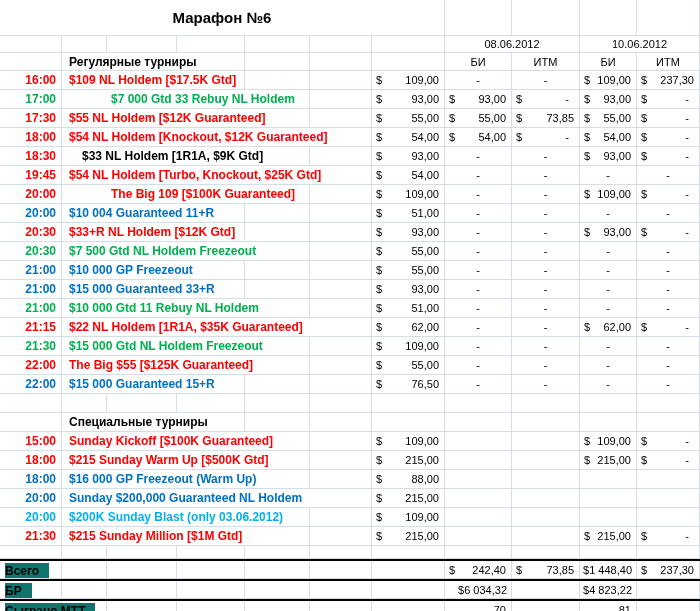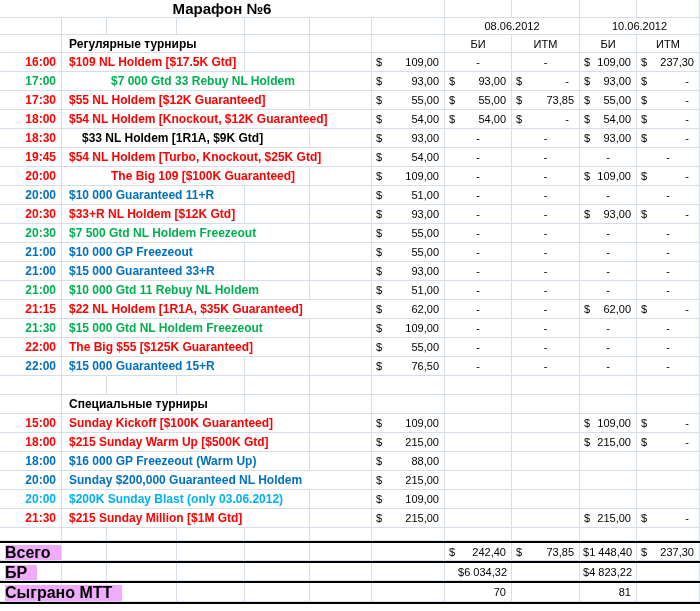--- a/index.html
+++ b/index.html
@@ -17,43 +17,43 @@
     grid-template-columns: 62px 45px 70px 68px 65px 62px 73px 67px 68px 57px 63px;
     position: relative;
   }
   .cell {
     border-right: 1px solid #d5dde7;
     border-bottom: 1px solid #d5dde7;
     display: flex; align-items: center;
     overflow: hidden;
     min-width: 0;
   }
-  .title-row { height: 18px; }
+  .title-row { height: 36px; }
   .title-cell { grid-column: 1 / 8; justify-content: center; font-size: 15px; font-weight: 700; overflow: visible; }
   .date-row { height: 17px; }
   .head-row { height: 18px; }
   .data-row { height: 19px; }
   .blank-row { height: 19px; }
   .blank-row2 { height: 13px; }
   .footer-row { height: 20px; border-top: 2px solid #000; }
   .footer-row.last { height: 23px; border-bottom: 2px solid #000; }
   .center { justify-content: center; }
   .time { justify-content: flex-end; padding-right: 5px; font-weight: 700; font-size: 12px; }
   .name {
     position: absolute; left: 63px; top: 0; bottom: 1px;
     display: flex; align-items: center;
     background: #fff; white-space: nowrap;
     font-weight: 700; font-size: 12px;
     padding: 0 8px 0 6px; z-index: 2;
   }
   .flabel {
     position: absolute; left: 5px; top: 2px; bottom: 1px;
     display: flex; align-items: center;
-    background: #f0abfc; white-space: nowrap;
-    font-weight: 700; font-size: 16px;
+    background: #0f766e; white-space: nowrap;
+    font-weight: 700; font-size: 12px;
     padding-right: 10px; z-index: 2;
   }
   .cur { padding-left: 4px; }
   .val { margin-left: auto; padding-right: 5px; }
   .val-dash { margin-left: auto; padding-right: 10px; }
   .dash { margin: 0 auto; }
   .tight { margin-left: auto; padding-right: 4px; }
   .num { margin-left: auto; padding-right: 5px; font-weight: 400; }
 </style>
 </head>
@@ -305,21 +305,21 @@
       </div>
       <div class="cell">
         <span class="dash">-</span>
       </div>
       <div class="cell">
         <span class="dash">-</span>
       </div>
       <div class="cell">
         <span class="dash">-</span>
       </div>
-      <div class="name" style="color: rgb(0, 112, 192);">$10 000 Guaranteed 11+R</div>
+      <div class="name" style="color: rgb(0, 112, 192);">$10 004 Guaranteed 11+R</div>
     </div>
     <div class="row data-row">
       <div class="cell time" style="color: rgb(255, 0, 0);">20:30</div>
       <div class="cell"></div>
       <div class="cell"></div>
       <div class="cell"></div>
       <div class="cell"></div>
       <div class="cell"></div>
       <div class="cell">
         <span class="cur">$</span>

